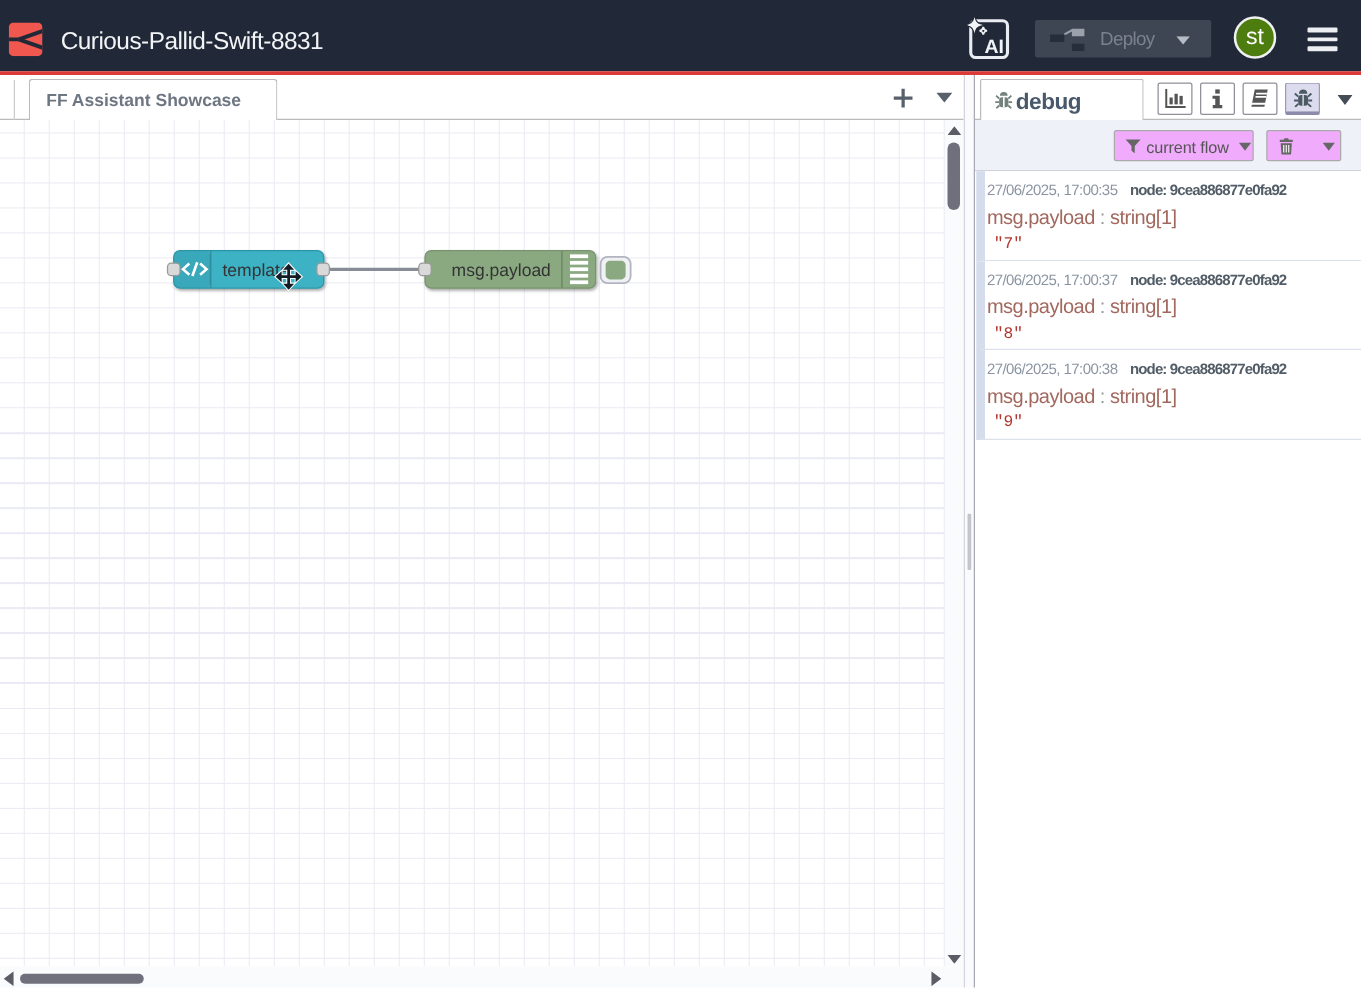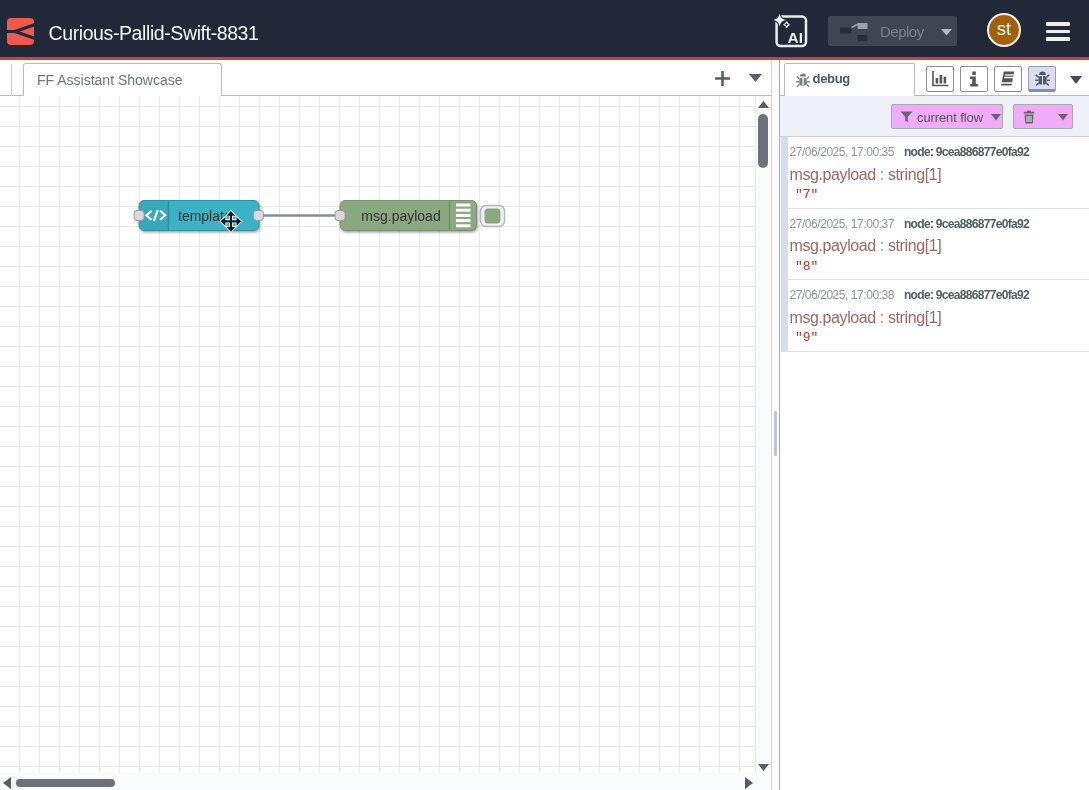--- a/index.html
+++ b/index.html
@@ -4,34 +4,34 @@
 <style>
   * { margin:0; padding:0; box-sizing:border-box; }
   html,body { width:1089px; height:790px; overflow:hidden; background:#fff;
     font-family:"Liberation Sans", sans-serif; }
   .abs { position:absolute; }
 
   
   #header { position:absolute; left:0; top:0; width:1089px; height:57px; background:#212938; }
   #redline { position:absolute; left:0; top:57px; width:1089px; height:3px; background:#dc3a38; }
   #title { position:absolute; left:48.5px; top:21.5px; color:#f2f4f6; font-size:19.5px; font-weight:400; letter-spacing:-0.4px;text-align:center; }
-  #deploybtn { position:absolute; left:828px; top:16px; width:129px; height:30px; background:#3e4654; border-radius:2px; }
+  #deploybtn { position:absolute; left:828px; top:16px; width:141px; height:30px; background:#3e4654; border-radius:2px; }
   #deploytext { position:absolute; left:879px; top:7px; color:#7b828e; font-size:15px; letter-spacing:-0.5px; }
   #avatar { position:absolute; left:987px; top:12.5px; width:34px; height:34px; border-radius:50%;
-    background:#a16207; border:2.5px solid #f1f1f3; color:#fff; font-size:18.5px;
+    background:#4d7c0f; border:2.5px solid #f1f1f3; color:#fff; font-size:18.5px;
     text-align:center; line-height:28px; }
   .hbar { position:absolute; left:1046px; width:24px; height:3.6px; background:#eceef2; border-radius:1px; }
 
   
   #tabbar { position:absolute; left:0; top:60px; width:771px; height:36px; background:#fff;
     border-bottom:1px solid #bbb; }
   #tabscroll-l { position:absolute; left:11px; top:64px; width:1px; height:32px; background:#ccc; }
   #flowtab { position:absolute; left:23px; top:63px; width:199px; height:34px; background:#fff;
     border:1px solid #bbb; border-bottom:none; border-radius:3px 3px 0 0; }
-  #flowtab span { position:absolute; left:13px; top:8px; font-size:14px; font-weight:normal; color:#6e7682; }
+  #flowtab span { position:absolute; left:13px; top:8px; font-size:14px; font-weight:bold; color:#6e7682; }
 
   
   #canvas { position:absolute; left:0; top:96px; width:756px; height:677px; background-color:#fff;
     background-image:
       repeating-linear-gradient(90deg, #e9eaf3 0 1px, transparent 1px 20px),
       repeating-linear-gradient(180deg, #e9eaf3 0 1px, transparent 1px 20px);
     background-position:-1px 10px; }
 
   
   #vscroll { position:absolute; left:756px; top:96px; width:15px; height:677px; background:#fafbfd; }
@@ -44,21 +44,21 @@
     border-left:1px solid #d4d4dc; }
   #grip { position:absolute; left:773.5px; top:411px; width:3px; height:45px; background:#c4c4cc; border-radius:1px; }
 
   
   #sidebar { position:absolute; left:779px; top:60px; width:310px; height:730px; background:#fff;
     border-left:1px solid #a9a9b3; }
   #sbtabrow { position:absolute; left:780px; top:60px; width:309px; height:36px; background:#fff;
     border-bottom:1px solid #bbb; }
   #debugtab { position:absolute; left:783.5px; top:63px; width:131px; height:33px; background:#fff;
     border:1px solid #bbb; border-bottom:none; border-radius:2px 2px 0 0; }
-  #debugtab span { position:absolute; left:28px; top:6.5px; font-size:13px; letter-spacing:-0.3px; font-weight:bold; color:#47596b; }
+  #debugtab span { position:absolute; left:28px; top:6.5px; font-size:18px; letter-spacing:-0.3px; font-weight:bold; color:#47596b; }
   .sbbtn { position:absolute; top:66px; width:28px; height:26px; background:#fff; border:1px solid #8f8f99; border-radius:2px; }
   #btn-bug { background:#dddcee; border:1px solid #9b99b4; border-bottom:3px solid #8d8bac; }
   #sbtoolbar { position:absolute; left:780px; top:96px; width:309px; height:41px; background:#eef1f8;
     border-bottom:1px solid #d0d3dc; }
   .tbtn { position:absolute; top:104px; height:25px; background:#f0abfc; border:1px solid #aaa; border-radius:2px;
     font-size:13px; letter-spacing:-0.1px; color:#555; }
 
   
   #msgs { position:absolute; left:781px; top:137px; width:308px; }
   .dmsg { position:relative; height:71.6px; background:#fff; border-left:7px solid #d5dcec;

